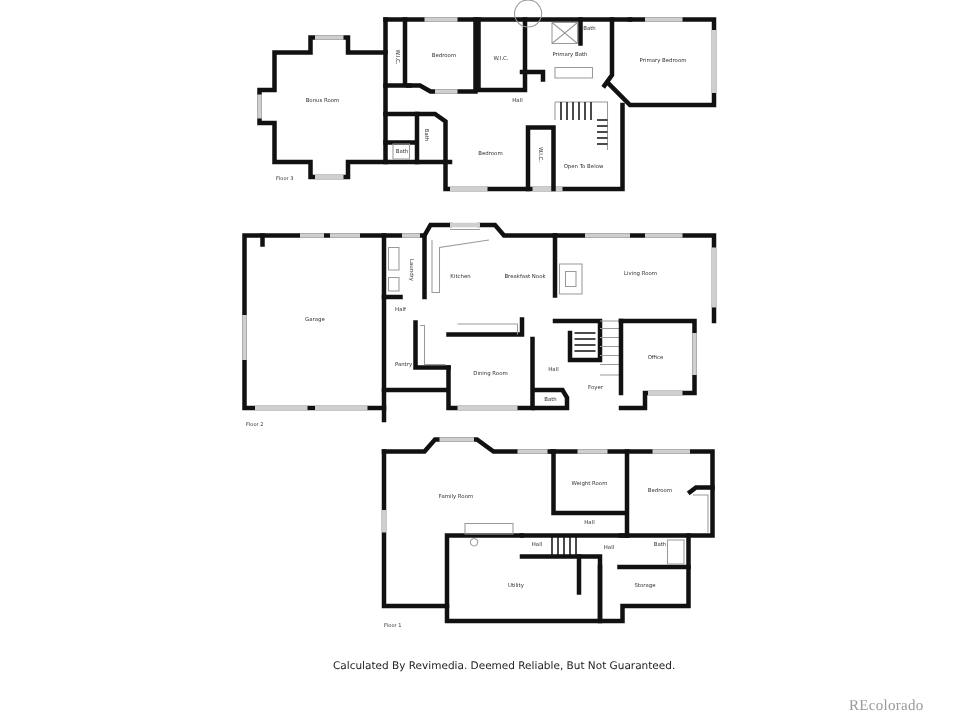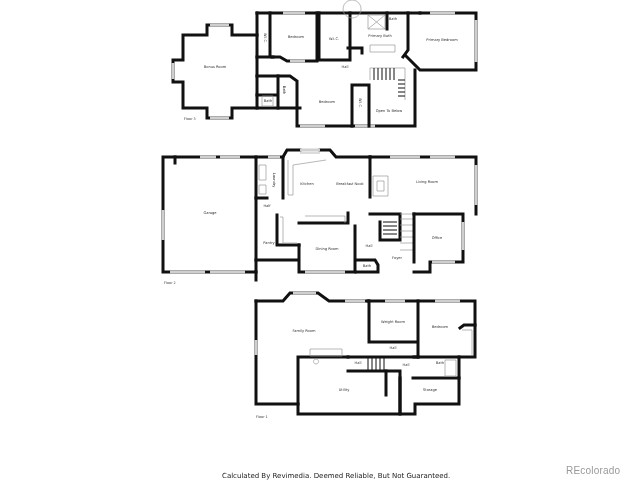--- a/index.html
+++ b/index.html
@@ -4,22 +4,22 @@
 <style>
   html, body { margin:0; padding:0; background:#ffffff; }
   body { width:640px; height:480px; position:relative; overflow:hidden; font-family:"DejaVu Sans", sans-serif; }
   #plan { position:absolute; left:0; top:0; width:640px; height:480px; }
   .wall { stroke:#111; stroke-width:3; fill:none; stroke-linecap:square; }
   .thin { stroke:#111; stroke-width:1; fill:none; }
   .win  { stroke:#cfcfcf; stroke-width:3; fill:none; }
   .fix  { stroke:#9a9a9a; stroke-width:0.7; fill:none; }
   .lbl  { font-size:3.6px; fill:#333; text-anchor:middle; font-family:"DejaVu Sans", sans-serif; }
   .floorlbl { font-size:3.4px; fill:#333; font-family:"DejaVu Sans", sans-serif; }
-  .footer { position:absolute; left:222px; top:472px; font-size:7px; color:#222; font-family:"DejaVu Sans", sans-serif; }
-  .brand { position:absolute; left:566px; top:465px; font-size:10px; color:#999; font-family:Liberation Sans, sans-serif; letter-spacing:0.2px; }
+  .footer { position:absolute; left:222px; top:440px; font-size:7px; color:#222; font-family:"DejaVu Sans", sans-serif; }
+  .brand { position:absolute; left:566px; top:465px; font-size:10px; color:#999; font-family:Liberation Serif, serif; letter-spacing:0.2px; }
 </style>
 </head>
 <body>
 
 <svg id="plan" viewBox="0 0 640 480" xmlns="http://www.w3.org/2000/svg">
 
   <g>
 
     <path class="wall" d="M257,35 L232,35 L232,25 L207,25 L207,35 L183,35 L183,60 L173,60 L173,82 L183,82 L183,108 L207,108 L207,118 L232,118 L232,108 L257,108"></path>
     <path class="win" d="M210,25 L229,25"></path>

